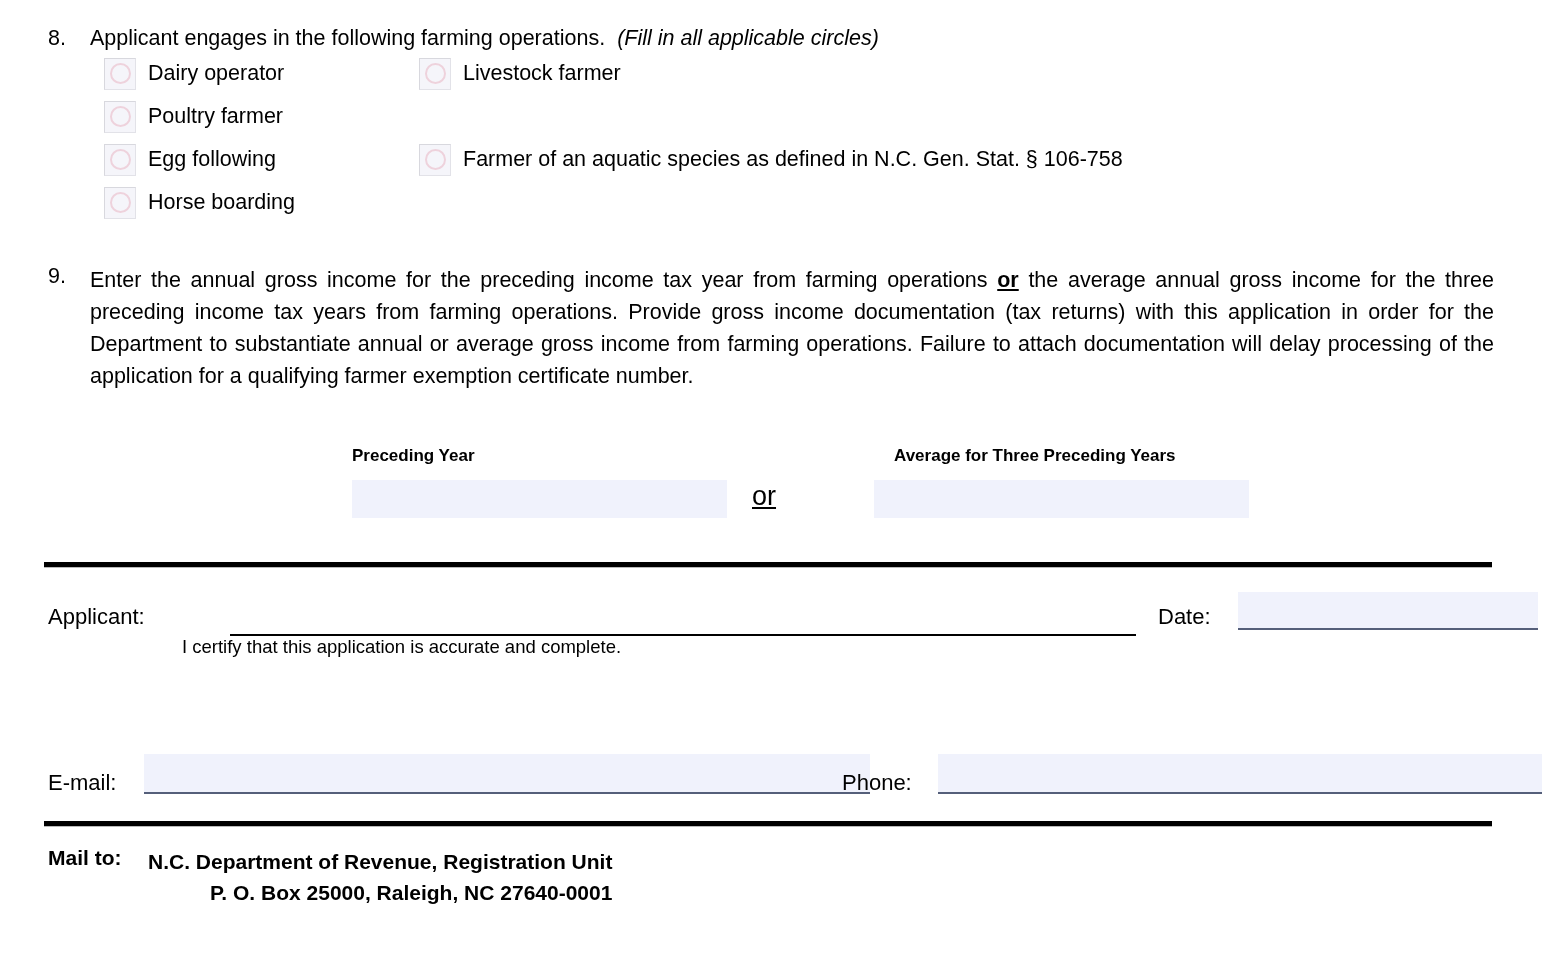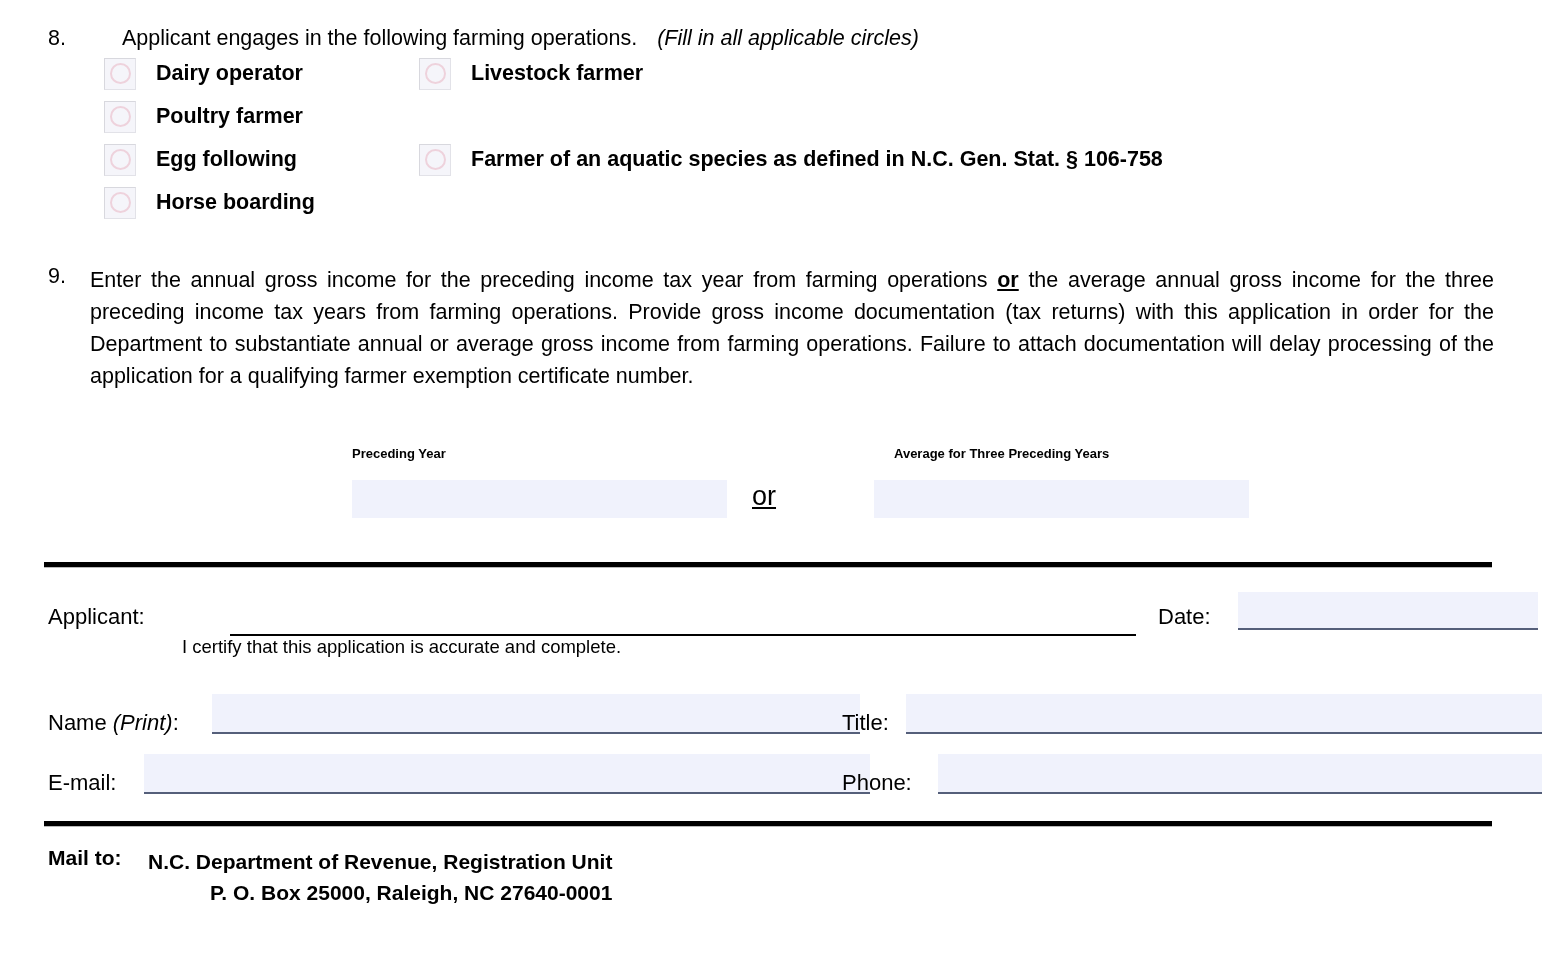--- a/index.html
+++ b/index.html
@@ -9,22 +9,22 @@
     background: #ffffff;
     font-family: "Liberation Sans", sans-serif;
     color: #000000;
   }
   .page { position: relative; width: 1550px; height: 964px; overflow: hidden; }
 
   
   .q8 { position: absolute; left: 48px; top: 26px; width: 1450px; }
   .q8-head { display: flex; align-items: baseline; font-size: 21.5px; }
   .q8-num { width: 42px; flex: 0 0 42px; }
-  .q8-text { white-space: nowrap; margin-left: 32px; }
-  .q8-hint { font-style: italic; margin-left: 20px; }
+  .q8-text { white-space: nowrap; }
+  .q8-hint { font-style: italic; margin-left: 12px; }
 
   .optgrid {
     position: absolute; left: 104px; top: 52px;
   }
   .optrow { display: flex; align-items: center; height: 43px; }
   .optcell { display: flex; align-items: center; }
   .optcell.c1 { width: 315px; flex: 0 0 315px; }
   .optbox {
     width: 32px; height: 32px;
     background: #f5f5fa;
@@ -33,40 +33,40 @@
     border-left-color: #d8d8de;
     display: flex; align-items: center; justify-content: center;
     flex: 0 0 32px;
   }
   .optcircle {
     width: 21px; height: 21px;
     border: 2px solid #eed2dc;
     border-radius: 50%;
     background: transparent;
   }
-  .optlabel { font-size: 21.5px; margin-left: 20px; white-space: nowrap; font-weight: bold; }
+  .optlabel { font-size: 21.5px; margin-left: 12px; white-space: nowrap; }
 
   
   .q9 { position: absolute; left: 48px; top: 264px; width: 1446px; }
   .q9-inner { display: flex; }
   .q9-num { width: 42px; flex: 0 0 42px; font-size: 21.5px; }
   .q9-body {
     flex: 1;
     font-size: 21.5px;
     line-height: 32px;
     text-align: justify;
     text-justify: inter-word;
   }
   .u-bold-under { font-weight: bold; text-decoration: underline; }
 
   
   .income { position: absolute; left: 352px; top: 446px; width: 900px; }
   .income-labels { position: relative; height: 26px; }
   .lbl-bold {
-    font-size: 13px; font-weight: bold; position: absolute; top: 0;
+    font-size: 17px; font-weight: bold; position: absolute; top: 0;
   }
   .lbl-prec { left: 0px; }
   .lbl-avg  { left: 542px; }
   .income-row { position: relative; height: 46px; margin-top: 8px; }
   .moneybox {
     position: absolute; top: 0; height: 38px;
     background: #f0f2fc;
   }
   .box-prec { left: 0px; width: 375px; }
   .box-avg  { left: 522px; width: 375px; }
@@ -208,26 +208,20 @@
   <div class="rule-thick rule-sig"></div>
 
   <div class="sig-row">
     <span class="sig-label">Applicant:</span>
     <div class="sig-line"></div>
     <span class="date-label">Date:</span>
     <div class="date-box"></div>
   </div>
   <div class="certify">I certify that this application is accurate and complete.</div>
 
-  <div class="fld-row row-name">
-    <span class="fld-label lab-name"><span>Name </span><em>(Print)</em><span>:</span></span>
-    <div class="fld-box box-name"></div>
-    <span class="fld-label lab-title">Title:</span>
-    <div class="fld-box box-title"></div>
-  </div>
 
   <div class="fld-row row-email">
     <span class="fld-label lab-email">E-mail:</span>
     <div class="fld-box box-email"></div>
     <span class="fld-label lab-phone">Phone:</span>
     <div class="fld-box box-phone"></div>
   </div>
 
   <div class="rule-thick rule-mail"></div>
 

